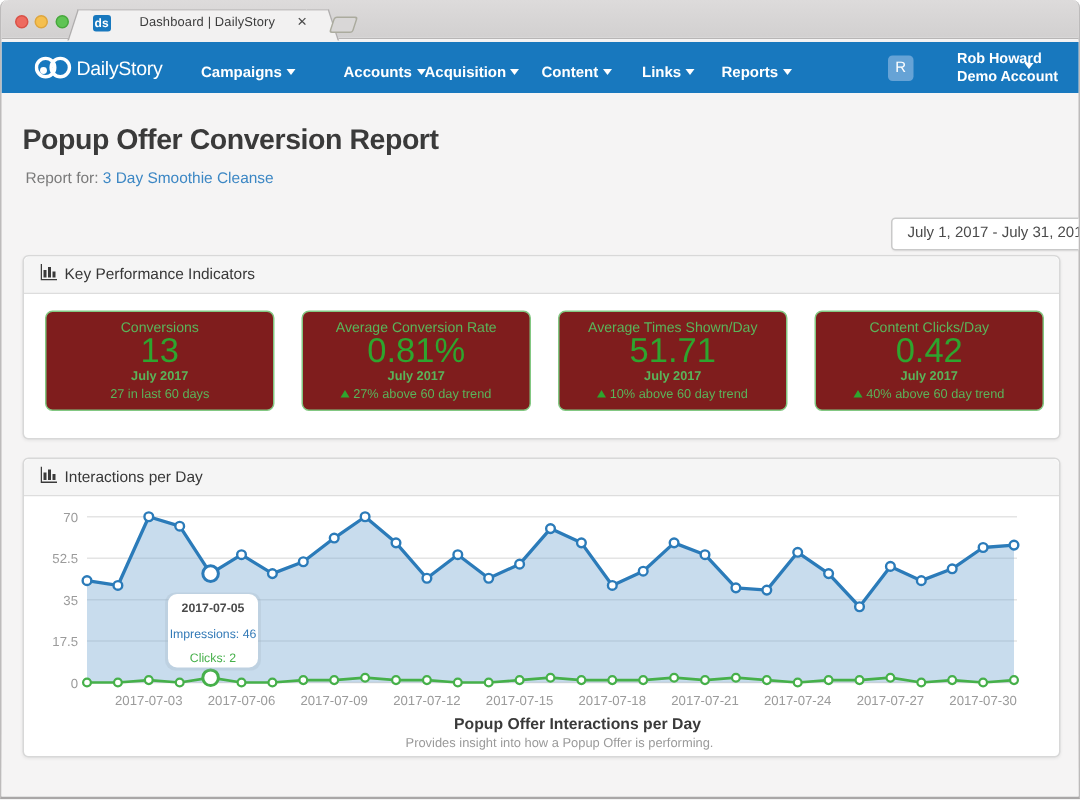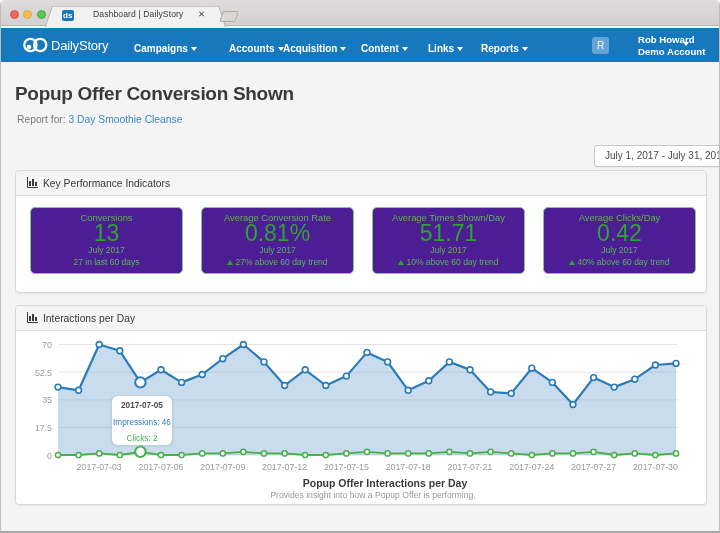--- a/index.html
+++ b/index.html
@@ -32,25 +32,25 @@
   
   h1{position:absolute;left:14px;top:83px;margin:0;font-size:19px;font-weight:bold;color:#3a3a3a;letter-spacing:-.3px;}
   .repfor{position:absolute;left:16px;top:114px;font-size:10.3px;color:#7a7a7a;}
   .repfor a{color:#3c87c4;text-decoration:none;}
   .datebtn{position:absolute;left:549px;top:145px;width:157px;height:22px;background:#fff;border:1px solid #c9c9c9;border-radius:3px;font-size:10px;color:#4a4a4a;text-align:center;line-height:20px;box-shadow:0 1px 1px rgba(0,0,0,.04);margin-left:44px;}
   .dcaret{display:inline-block;width:0;height:0;border-left:3.5px solid transparent;border-right:3.5px solid transparent;border-top:4px solid #333;margin-left:4px;vertical-align:1px;}
   .panel{position:absolute;left:14px;width:692px;background:#fff;border:1px solid #d8d8d8;border-radius:4px;box-shadow:0 1px 2px rgba(0,0,0,.06);}
   .phead{height:25px;background:#f5f5f5;border-bottom:1px solid #ddd;border-radius:4px 4px 0 0;font-size:10.3px;color:#383838;line-height:25px;padding-left:11px;}
   .picon{display:inline-block;vertical-align:-1px;margin-right:5px;}
   .kpis{top:170px;height:123px;}
-  .kbox{position:absolute;top:36px;width:153px;height:67px;background:#4c1d95;border:1px solid #82c882;border-radius:5px;text-align:center;color:#5ab45a;}
+  .kbox{position:absolute;top:36px;width:153px;height:67px;background:#7f1d1d;border:1px solid #82c882;border-radius:5px;text-align:center;color:#5ab45a;}
   .kb1{left:14px;}.kb2{left:185px;}.kb3{left:356px;}.kb4{left:527px;}
   .kt{font-size:9.4px;line-height:10px;margin-top:4.5px;}
   .kn{font-size:23px;font-weight:normal;color:#2ea52e;line-height:19px;margin-top:1px;}
-  .kd{font-size:8.5px;line-height:9px;margin-top:3.5px;}
+  .kd{font-size:8.5px;line-height:9px;margin-top:3.5px;font-weight:bold;}
   .ks{font-size:8.5px;line-height:9px;margin-top:3px;}
   .tri{display:inline-block;width:0;height:0;border-left:3.5px solid transparent;border-right:3.5px solid transparent;border-bottom:5px solid #2ea52e;margin-right:2px;vertical-align:0px;}
   .chartp{top:305px;height:200px;}
   .ctitle{position:absolute;left:0;width:692px;top:171px;text-align:center;font-size:10.5px;font-weight:bold;color:#3a3a3a;margin-left:23px;}
   .csub{position:absolute;left:0;width:692px;top:184px;text-align:center;font-size:8.6px;color:#9a9a9a;padding-left:22px;}
 </style>
 </head>
 <body>
 <div class="win">
   <div class="chrome">
@@ -76,21 +76,21 @@
     <div class="nitem" style="left:133px">Campaigns<span class="caret"></span></div>
     <div class="nitem" style="left:228px">Accounts<span class="caret"></span></div>
     <div class="nitem" style="left:282px">Acquisition<span class="caret"></span></div>
     <div class="nitem" style="left:360px">Content<span class="caret"></span></div>
     <div class="nitem" style="left:427px">Links<span class="caret"></span></div>
     <div class="nitem" style="left:480px">Reports<span class="caret"></span></div>
     <div class="avatar">R</div>
     <div class="acct">Rob Howard<br>Demo Account</div>
     <div class="acaret"></div>
   </div>
-  <h1>Popup Offer Conversion Shown</h1>
+  <h1>Popup Offer Conversion Report</h1>
   <div class="repfor">Report for: <a href="#">3 Day Smoothie Cleanse</a></div>
   <div class="datebtn">July 1, 2017 - July 31, 2017 <span class="dcaret"></span></div>
 
   <div class="panel kpis">
     <div class="phead"><svg class="picon" width="11" height="11" viewBox="0 0 11 11">
           <path d="M0.5 0 V10.5 H11" stroke="#3a3a3a" stroke-width="1" fill="none"></path>
           <rect x="2" y="4" width="2" height="5" fill="#3a3a3a"></rect>
           <rect x="5" y="2" width="2" height="7" fill="#3a3a3a"></rect>
           <rect x="8" y="5" width="2" height="4" fill="#3a3a3a"></rect>
         </svg>Key Performance Indicators</div>
@@ -106,21 +106,21 @@
         <div class="kd">July 2017</div>
         <div class="ks"><span class="tri"></span>27% above 60 day trend</div>
       </div>
     <div class="kbox kb3">
         <div class="kt">Average Times Shown/Day</div>
         <div class="kn">51.71</div>
         <div class="kd">July 2017</div>
         <div class="ks"><span class="tri"></span>10% above 60 day trend</div>
       </div>
     <div class="kbox kb4">
-        <div class="kt">Average Clicks/Day</div>
+        <div class="kt">Content Clicks/Day</div>
         <div class="kn">0.42</div>
         <div class="kd">July 2017</div>
         <div class="ks"><span class="tri"></span>40% above 60 day trend</div>
       </div>
   </div>
 
   <div class="panel chartp">
     <div class="phead"><svg class="picon" width="11" height="11" viewBox="0 0 11 11">
           <path d="M0.5 0 V10.5 H11" stroke="#3a3a3a" stroke-width="1" fill="none"></path>
           <rect x="2" y="4" width="2" height="5" fill="#3a3a3a"></rect>

